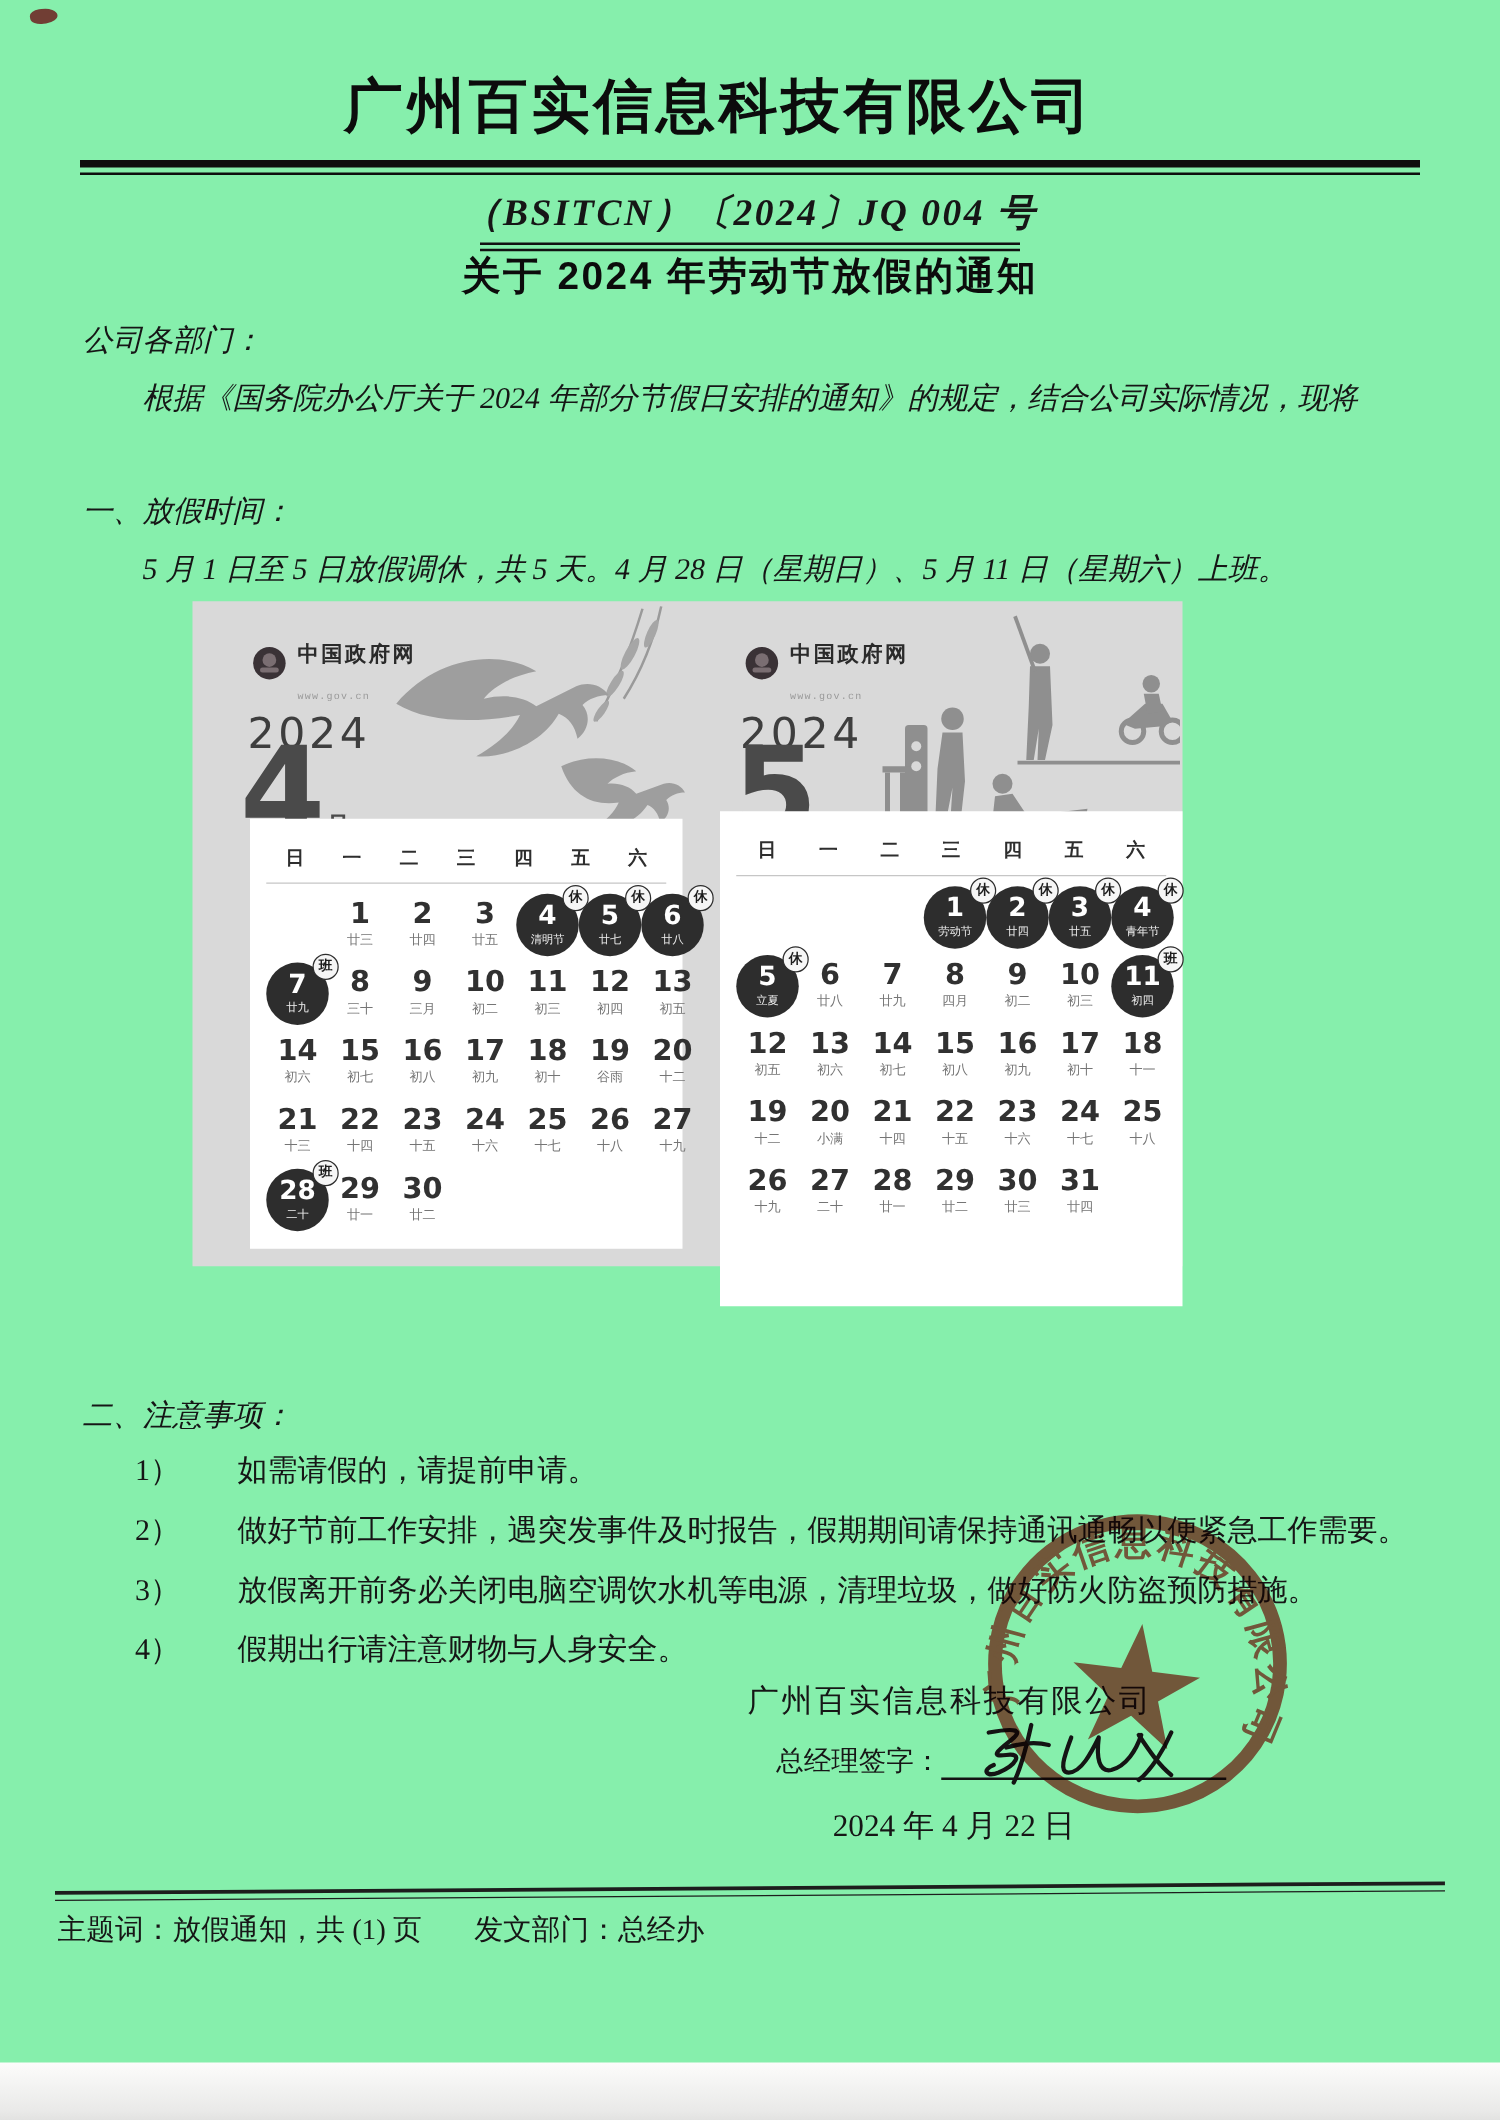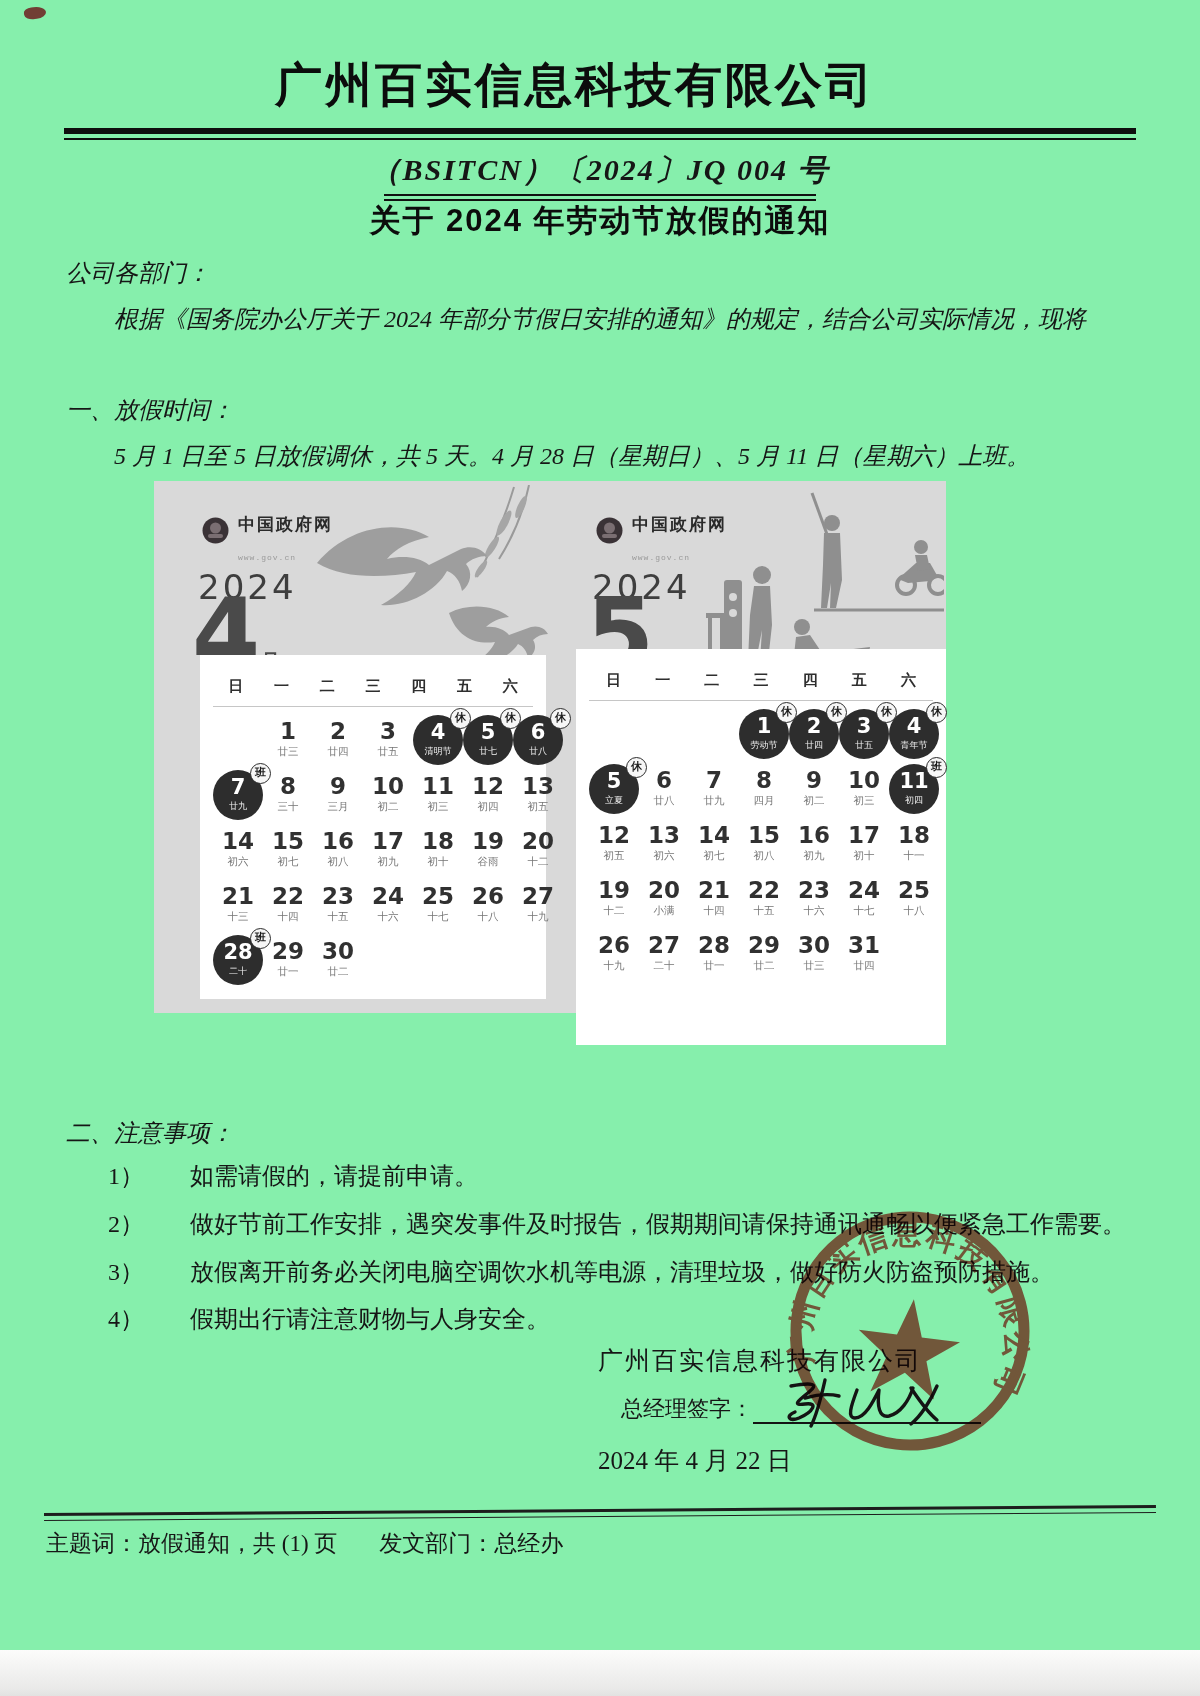--- a/index.html
+++ b/index.html
@@ -78,21 +78,21 @@
   .daywrap.dark .dlun{color:#f0f0f0;font-size:9px;}
   .badge{position:absolute;top:-7px;right:-8px;width:21px;height:21px;border-radius:50%;
     background:#f6f6f6;border:1.5px solid #2d2d2d;color:#1d1d1d;box-sizing:border-box;
     font-family:"DejaVu Sans",sans-serif;font-size:11px;font-weight:700;line-height:17px;text-align:center;}
   
   .sig-company{position:absolute;top:1344px;left:598px;font-size:25px;letter-spacing:2px;}
   .sig-line{position:absolute;top:1392px;left:598px;font-size:22px;white-space:nowrap;margin-left:23px;}
   .sig-underline{display:inline-block;position:relative;width:228px;height:30px;
     border-bottom:2.5px solid #141414;vertical-align:bottom;}
   .sig-svg{position:absolute;left:8px;bottom:-12px;}
-  .sig-date{position:absolute;top:1444px;left:598px;width:330px;font-size:25px;}
+  .sig-date{position:absolute;top:1444px;left:598px;width:330px;text-align:center;font-size:25px;}
   .seal{position:absolute;top:1203px;left:782px;mix-blend-mode:multiply;opacity:.92;
     transform:rotate(7deg);pointer-events:none;}
   
   .footer-rule{position:absolute;top:1509px;left:44px;width:1112px;height:4px;
     border-top:3px solid #1d1d1d;border-bottom:1.5px solid #1d1d1d;transform:rotate(-0.4deg);}
   .footer{position:absolute;top:1528px;left:46px;font-size:23px;margin:0;white-space:nowrap;}
   .footer .gap{display:inline-block;width:42px;}
   .scan-bottom{position:absolute;left:0;right:0;bottom:0;height:46px;
     background:linear-gradient(#fcfcfb 0%,#e9e9e8 85%,#e2e2e1 100%);}
 </style>

